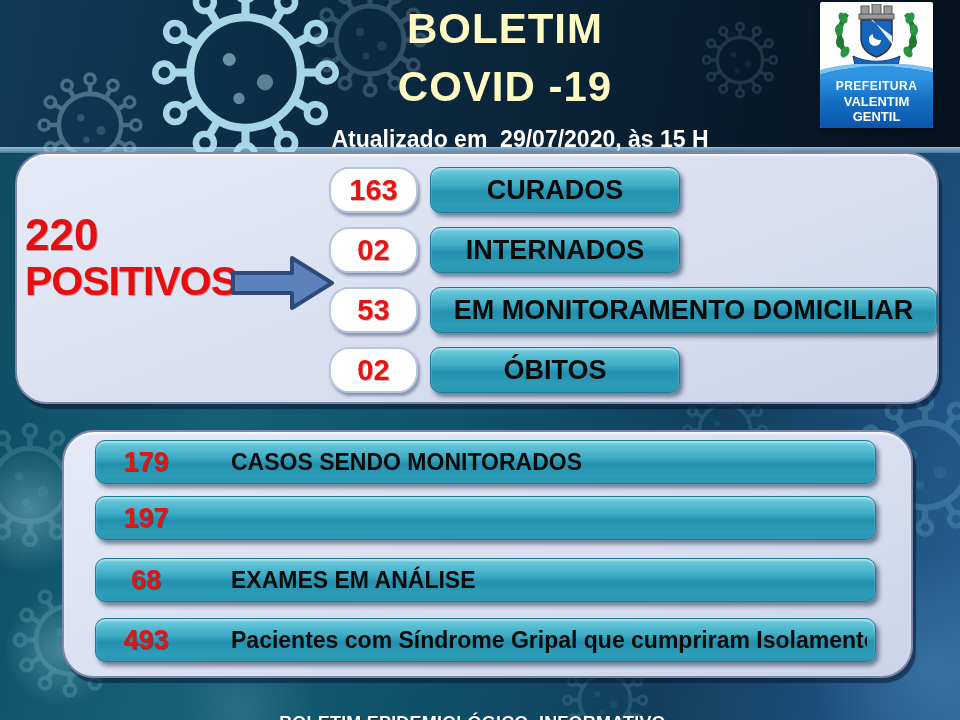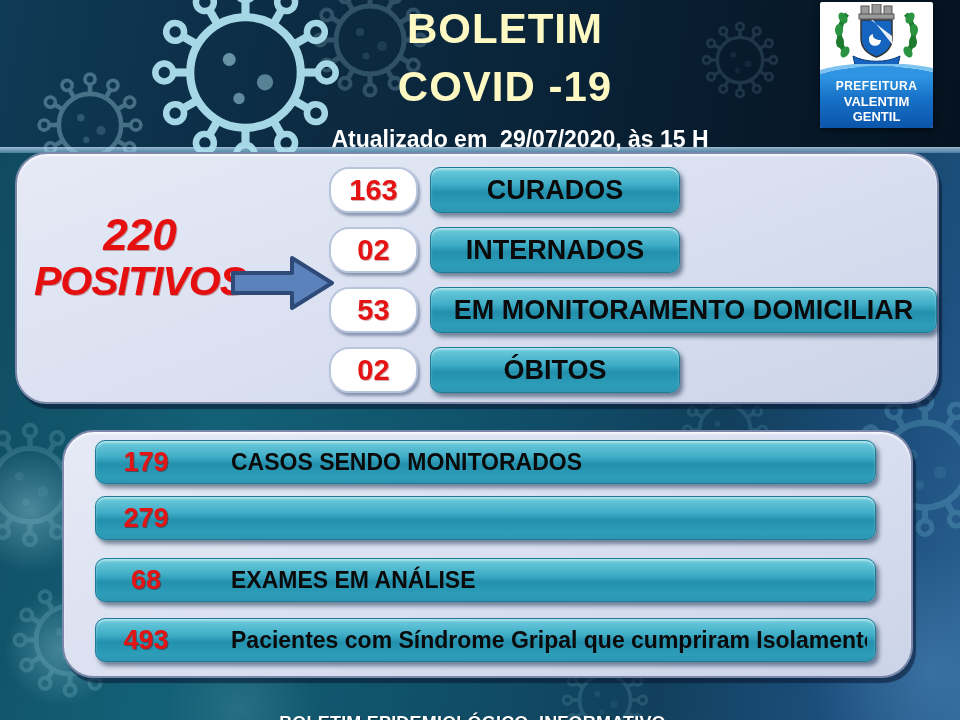--- a/index.html
+++ b/index.html
@@ -59,22 +59,22 @@
   .panel{
     position:absolute;border-radius:32px;
     background:linear-gradient(160deg,#e6eaf6 0%,#d9dff0 55%,#ccd4e9 100%);
     border:2px solid #7b88aa;
     box-shadow:3px 5px 1px rgba(10,20,45,.55), inset 0 2px 2px rgba(255,255,255,.8);
   }
   .panel1{left:15px;top:152px;width:924px;height:252px;}
   .panel2{left:62px;top:412px;width:851px;height:248px;margin-top:18px;}
   
   .total{
-    position:absolute;left:8px;top:58px;width:230px;text-align:center;
-    color:#e60f0f;line-height:46px;text-shadow:1px 1px 0 rgba(120,0,0,.35);font-style:italic;
+    position:absolute;left:8px;top:58px;width:230px;text-align:left;
+    color:#e60f0f;line-height:46px;text-shadow:1px 1px 0 rgba(120,0,0,.35);
   }
   .total .val{font-size:44px;}
   .total .lbl{font-size:41px;letter-spacing:-1px;}
   .arrow{position:absolute;left:213px;top:98px;width:106px;height:62px;}
   .numbox{
     position:absolute;left:312px;width:89px;height:46px;border-radius:20px;
     background:#fff;border:2px solid #b8c5dc;
     box-shadow:2px 3px 3px rgba(40,60,100,.45);
     color:#e41414;font-size:29px;line-height:42px;text-align:center;
     text-shadow:1px 1px 0 rgba(120,0,0,.3);
@@ -240,21 +240,21 @@
     <div class="numbox r3">02</div>
     <div class="bar norm r3">ÓBITOS</div>
   </section>
 
   <section class="panel panel2">
     <div class="bar2 d0">
       <span class="num">179</span>
       <span class="lbl">CASOS SENDO MONITORADOS</span>
     </div>
     <div class="bar2 d1">
-      <span class="num">279</span>
+      <span class="num">197</span>
     </div>
     <div class="bar2 d2">
       <span class="num">68</span>
       <span class="lbl">EXAMES EM ANÁLISE</span>
     </div>
     <div class="bar2 d3">
       <span class="num">493</span>
       <span class="lbl">Pacientes com Síndrome Gripal que cumpriram Isolamento</span>
     </div>
   </section>

